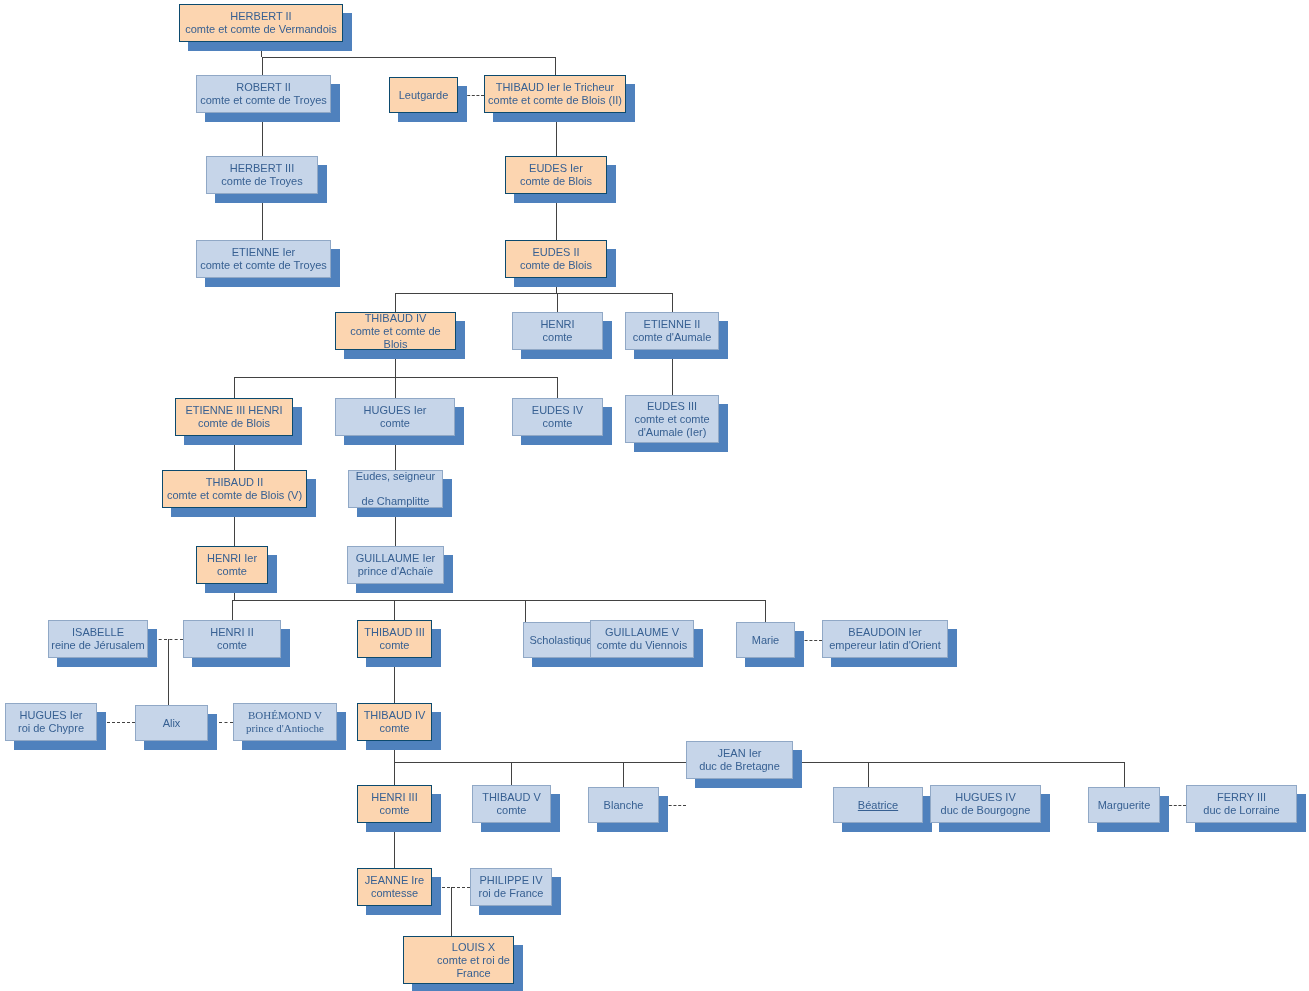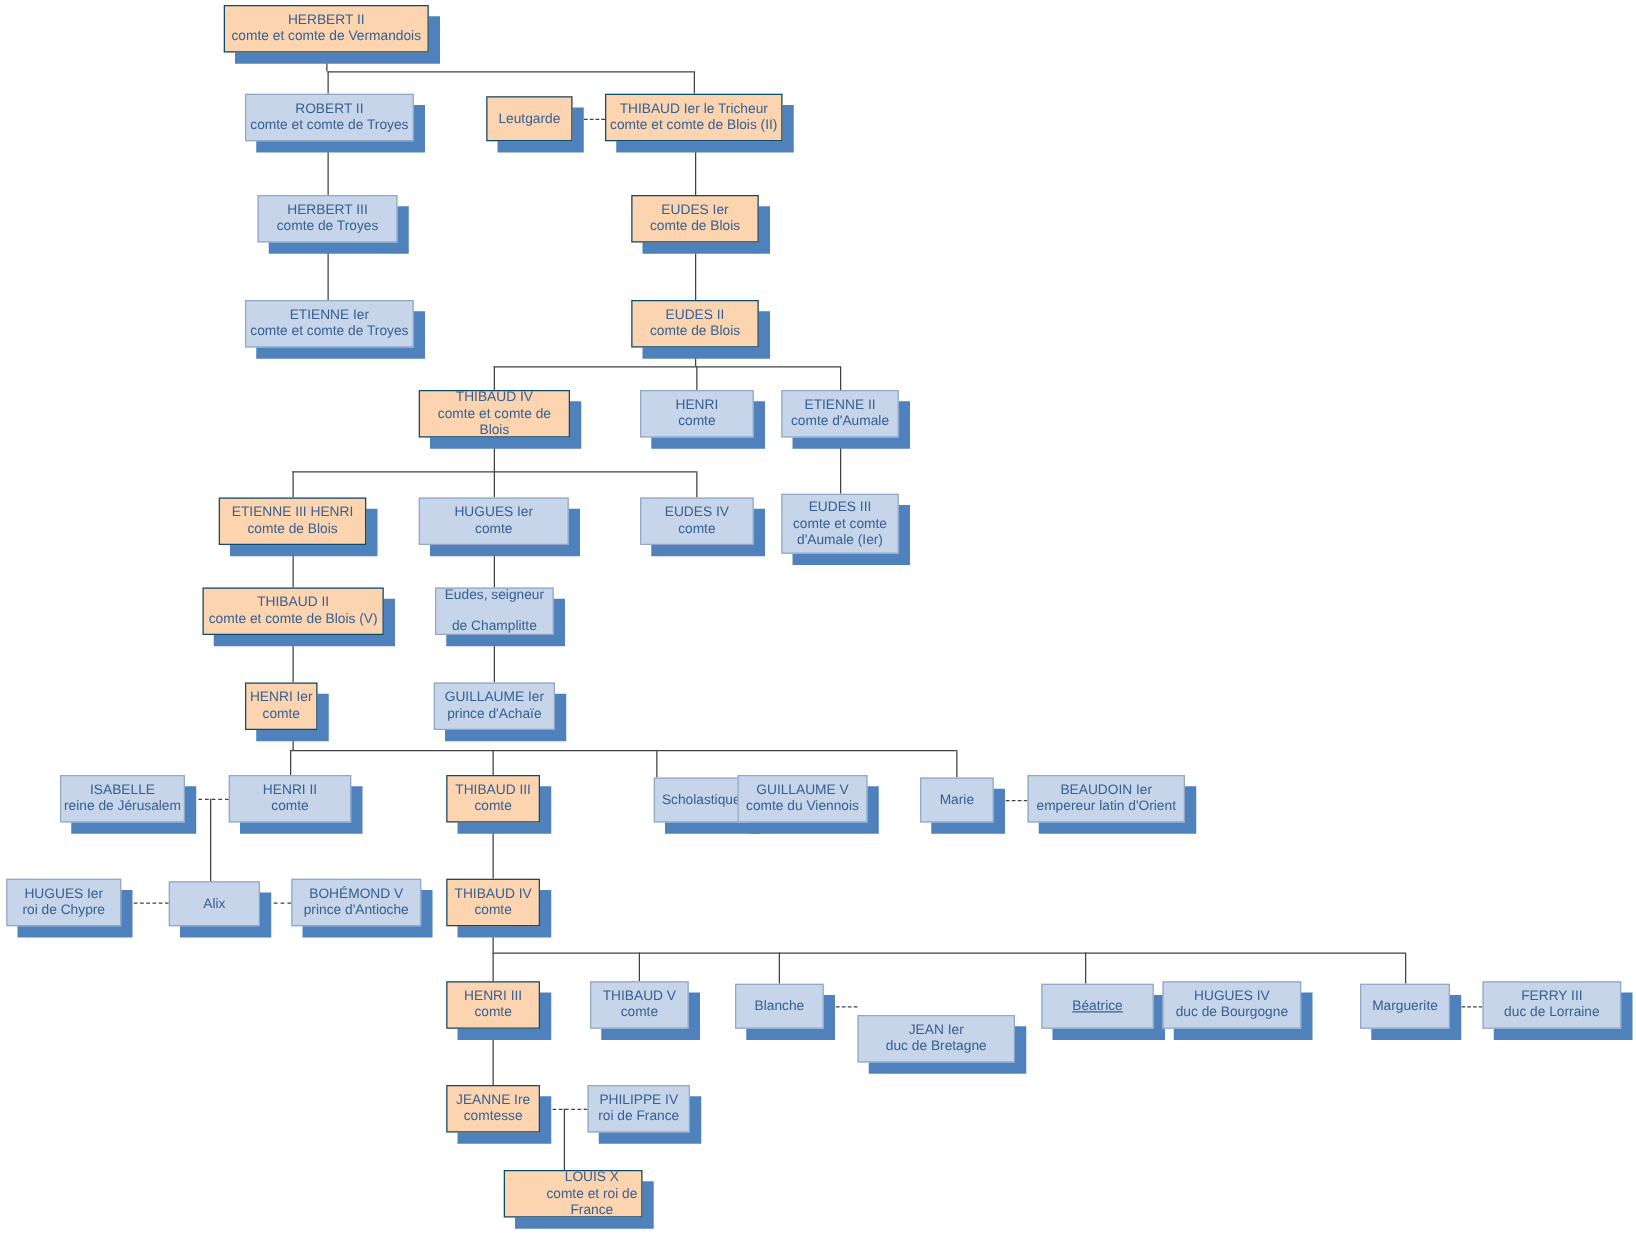--- a/index.html
+++ b/index.html
@@ -155,21 +155,21 @@
       <div>d'Aumale (Ier)</div>
     </div>
     <div class="node main" style="left: 162px; top: 470px; width: 145px; height: 38px;">
       <div>THIBAUD II</div>
       <div>comte et comte de Blois (V)</div>
     </div>
     <div class="node other" style="left: 348px; top: 470px; width: 95px; height: 38px; gap: 12px;">
       <div>Eudes, seigneur</div>
       <div>de Champlitte</div>
     </div>
-    <div class="node main" style="left: 196px; top: 546px; width: 58px; height: 38px;">
+    <div class="node main" style="left: 196px; top: 546px; width: 72px; height: 38px;">
       <div>HENRI Ier</div>
       <div>comte</div>
     </div>
     <div class="node other" style="left: 347px; top: 546px; width: 97px; height: 38px;">
       <div>GUILLAUME Ier</div>
       <div>prince d'Achaïe</div>
     </div>
     <div class="node other" style="left: 48px; top: 620px; width: 100px; height: 38px;">
       <div>ISABELLE</div>
       <div>reine de Jérusalem</div>
@@ -196,40 +196,40 @@
       <div>BEAUDOIN Ier</div>
       <div>empereur latin d'Orient</div>
     </div>
     <div class="node other" style="left: 5px; top: 703px; width: 92px; height: 38px;">
       <div>HUGUES Ier</div>
       <div>roi de Chypre</div>
     </div>
     <div class="node other" style="left: 135px; top: 705px; width: 73px; height: 36px;">
       <div>Alix</div>
     </div>
-    <div class="node other" style="left: 233px; top: 703px; width: 104px; height: 38px;">
+    <div class="node other" style="left: 233px; top: 703px; width: 104px; height: 38px; font-family: Liberation Serif, serif;">
       <div>BOHÉMOND V</div>
       <div>prince d'Antioche</div>
     </div>
     <div class="node main" style="left: 357px; top: 703px; width: 75px; height: 38px;">
       <div>THIBAUD IV</div>
       <div>comte</div>
     </div>
     <div class="node main" style="left: 357px; top: 785px; width: 75px; height: 38px;">
       <div>HENRI III</div>
       <div>comte</div>
     </div>
     <div class="node other" style="left: 472px; top: 785px; width: 79px; height: 38px;">
       <div>THIBAUD V</div>
       <div>comte</div>
     </div>
     <div class="node other" style="left: 588px; top: 787px; width: 71px; height: 36px;">
       <div>Blanche</div>
     </div>
-    <div class="node other" style="left: 686px; top: 812px; width: 126px; height: 38px;">
+    <div class="node other" style="left: 686px; top: 741px; width: 107px; height: 38px;">
       <div>JEAN Ier</div>
       <div>duc de Bretagne</div>
     </div>
     <div class="node other" style="left: 833px; top: 787px; width: 90px; height: 36px; text-decoration: underline;">
       <div>Béatrice</div>
     </div>
     <div class="node other" style="left: 930px; top: 785px; width: 111px; height: 38px;">
       <div>HUGUES IV</div>
       <div>duc de Bourgogne</div>
     </div>
@@ -241,17 +241,17 @@
       <div>duc de Lorraine</div>
     </div>
     <div class="node main" style="left: 357px; top: 868px; width: 75px; height: 38px;">
       <div>JEANNE Ire</div>
       <div>comtesse</div>
     </div>
     <div class="node other" style="left: 470px; top: 868px; width: 82px; height: 38px;">
       <div>PHILIPPE IV</div>
       <div>roi de France</div>
     </div>
-    <div class="node main" style="left: 403px; top: 936px; width: 111px; height: 38px; padding-left: 32px;">
+    <div class="node main" style="left: 403px; top: 936px; width: 111px; height: 48px; padding-left: 32px;">
       <div>LOUIS X</div>
       <div>comte et roi de France</div>
     </div>
   </div>
 
 </body></html>

